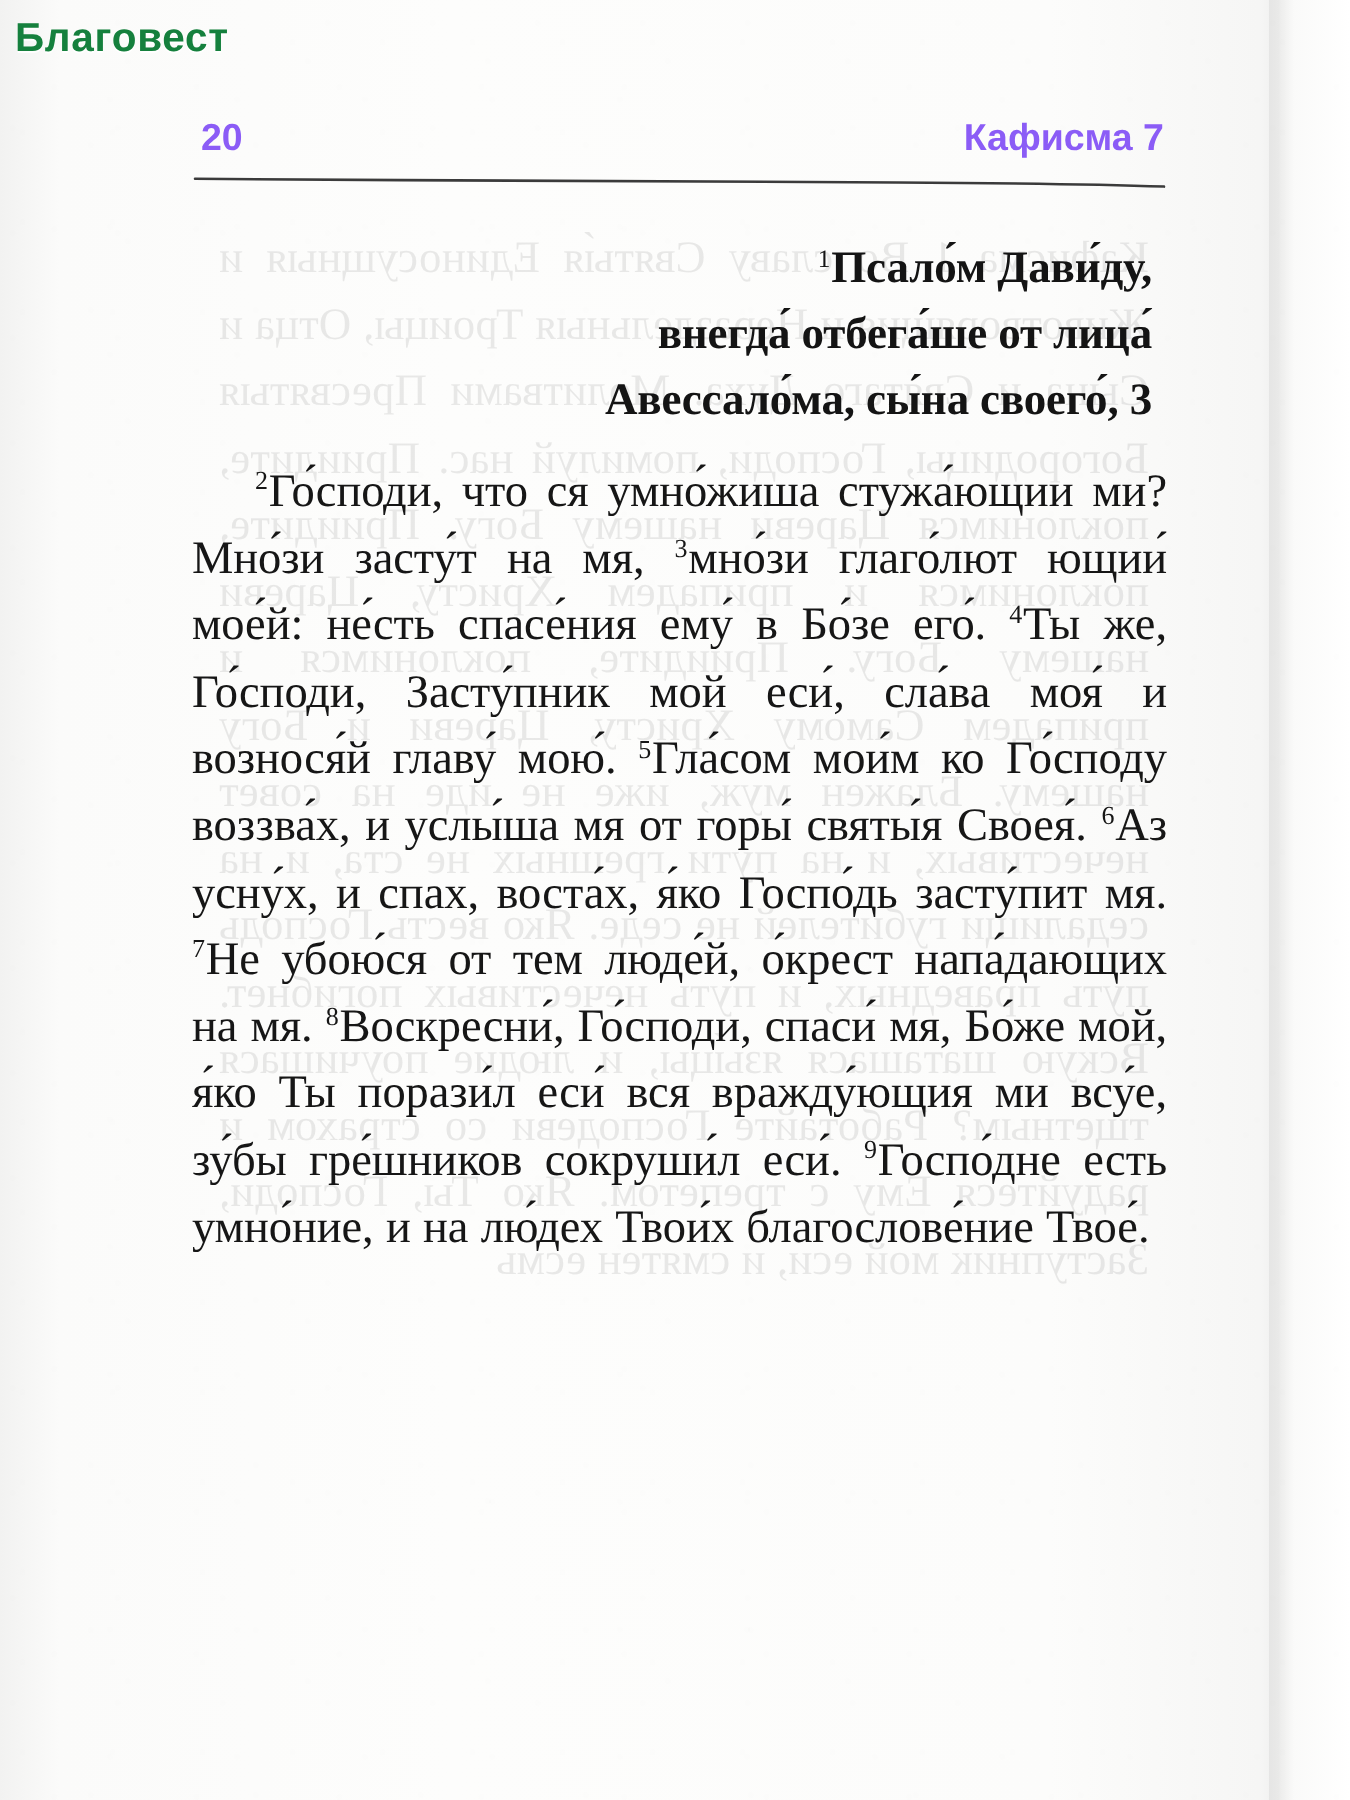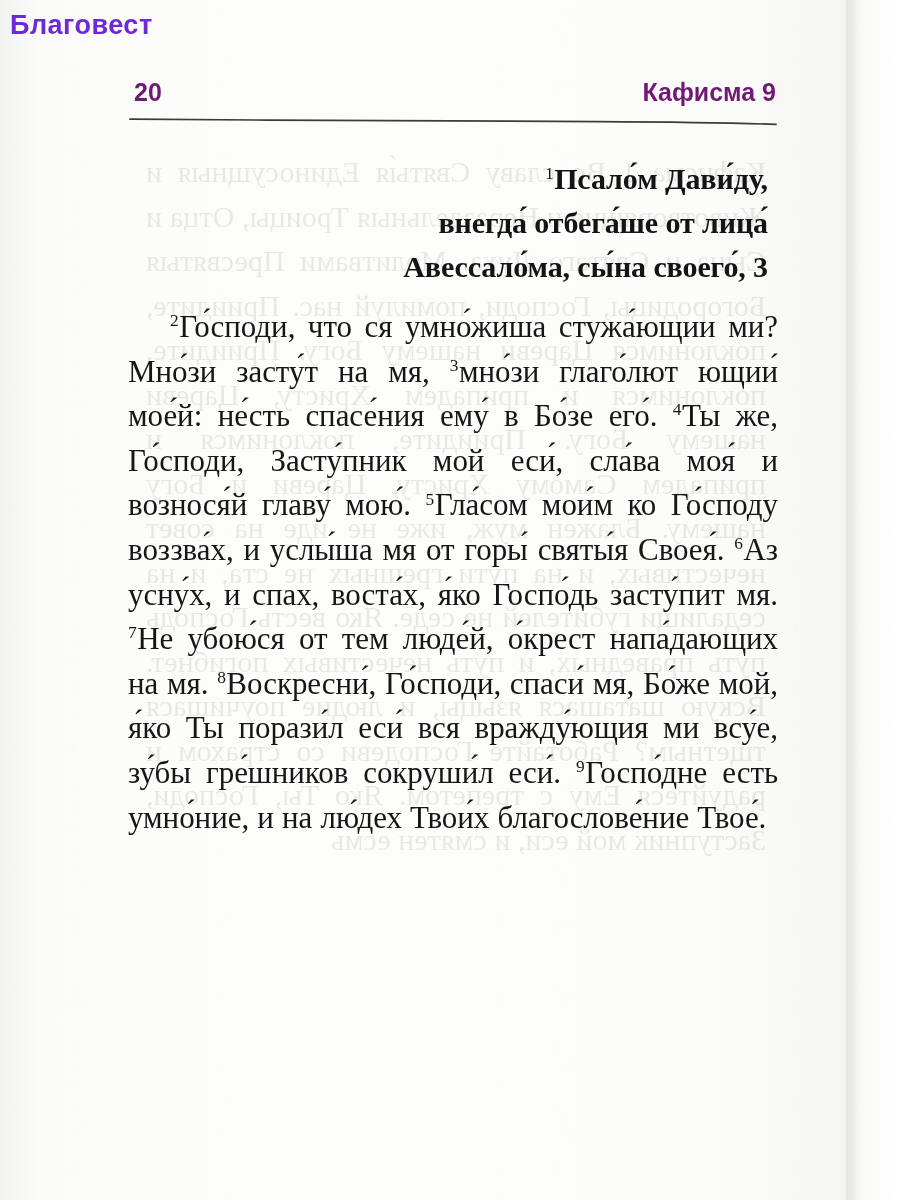--- a/index.html
+++ b/index.html
@@ -59,21 +59,21 @@
 
   
   #watermark {
     position: absolute;
     left: 10px;
     top: 10px;
     font-family: "Liberation Sans", sans-serif;
     font-weight: bold;
     font-size: 27px;
     letter-spacing: .5px;
-    color: #6d28d9;
+    color: #15803d;
     text-shadow: 0 1px 0 rgba(255,255,255,.85);
     z-index: 40;
     white-space: nowrap;
   }
 
   
   #showthrough {
     position: absolute;
     left: 146px;
     top: 150px;
@@ -101,21 +101,21 @@
   }
 
   
   #page-header {
     display: flex;
     align-items: baseline;
     justify-content: space-between;
     font-family: "Liberation Sans", sans-serif;
     font-weight: bold;
     font-size: 25px;
-    color: #701a75;
+    color: #8b5cf6;
     padding: 0 2px 0 6px;
   }
   #header-rule {
     margin-top: 10px;
     height: 14px;
     position: relative;
   }
   #header-rule svg { display: block; }
 
   
@@ -162,21 +162,21 @@
 </div>
 
 <div id="showthrough">Кафисма 1 Во славу Святы́я Единосущныя и Животворящия и Нераздельныя Троицы, Отца и Сына и Святаго Духа. Молитвами Пресвятыя Богородицы, Господи, помилуй нас. Приидите, поклонимся Цареви нашему Богу. Приидите, поклонимся и припадем Христу, Цареви нашему Богу. Приидите, поклонимся и припадем Самому Христу, Цареви и Богу нашему. Блажен муж, иже не иде на совет нечестивых, и на пути грешных не ста, и на седалищи губителей не седе. Яко весть Господь путь праведных, и путь нечестивых погибнет. Вскую шаташася язы́цы, и людие поучишася тщетным? Работайте Господеви со страхом и радуйтеся Ему с трепетом. Яко Ты, Господи, Заступник мой еси, и смятен есмь</div>
 
 <div id="watermark">Благовест</div>
 
 <div id="text-column">
 
   <div id="page-header">
     <span>20</span>
-    <span>Кафисма 9</span>
+    <span>Кафисма 7</span>
   </div>
 
   <div id="header-rule">
     <svg width="650" height="10" viewBox="0 0 650 10" preserveAspectRatio="none" aria-hidden="true">
       <path d="M2,2.2 C160,3.4 330,4.0 470,4.6 C560,5.1 615,6.2 648,7.4" fill="none" stroke="#3b3b3b" stroke-width="1.7" stroke-linecap="round"></path>
     </svg>
   </div>
 
   <div id="psalm-title">
     <sup class="vnum">1</sup><span>Псало́м Дави́ду,</span><br>

